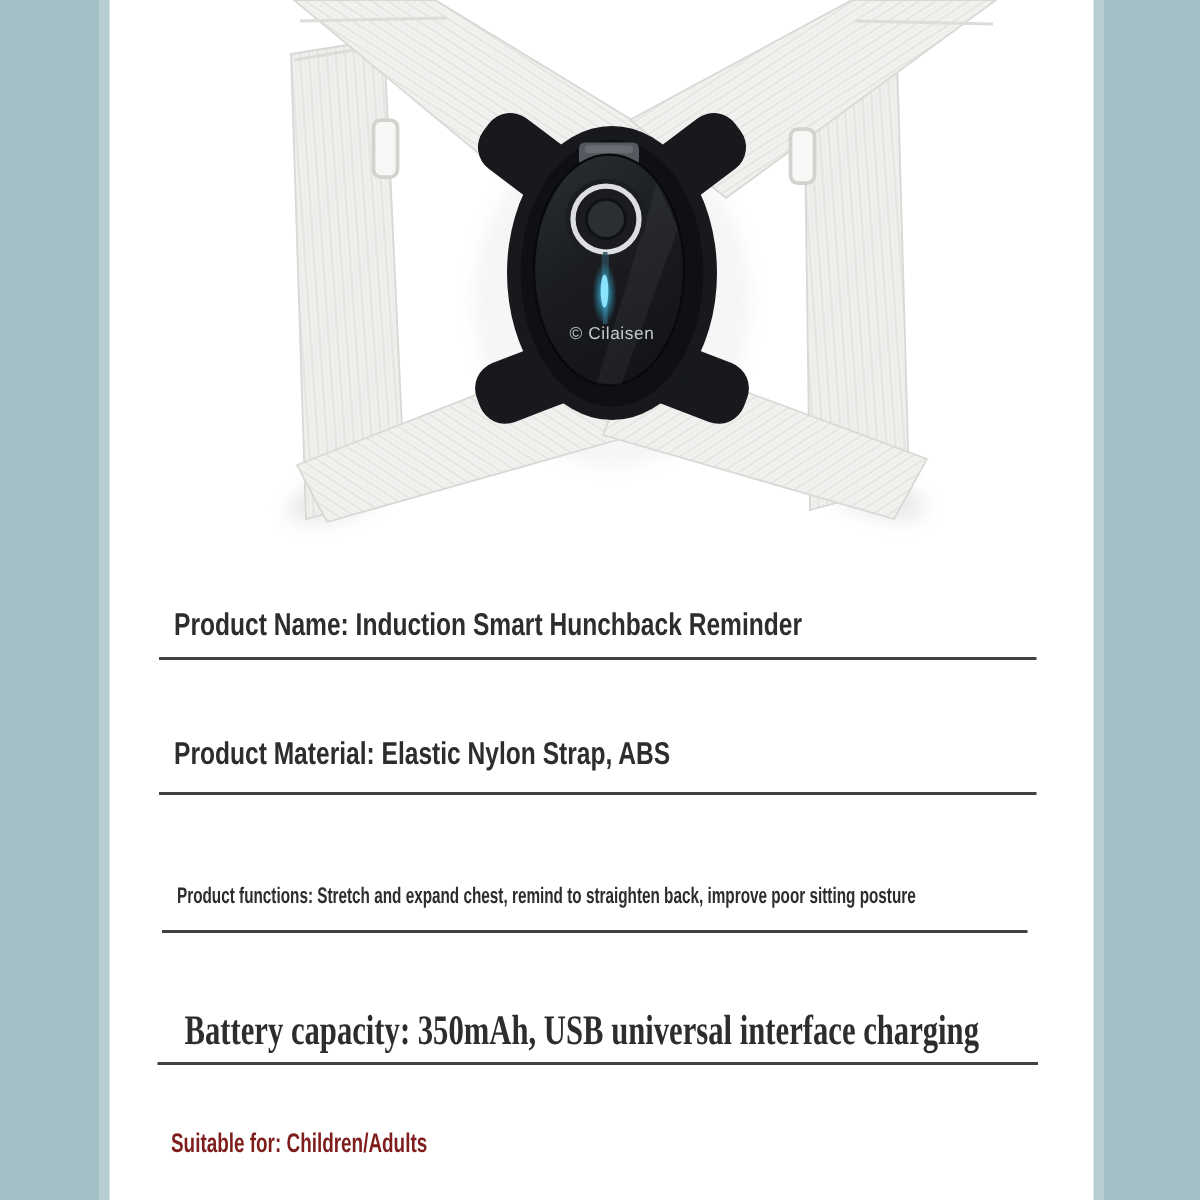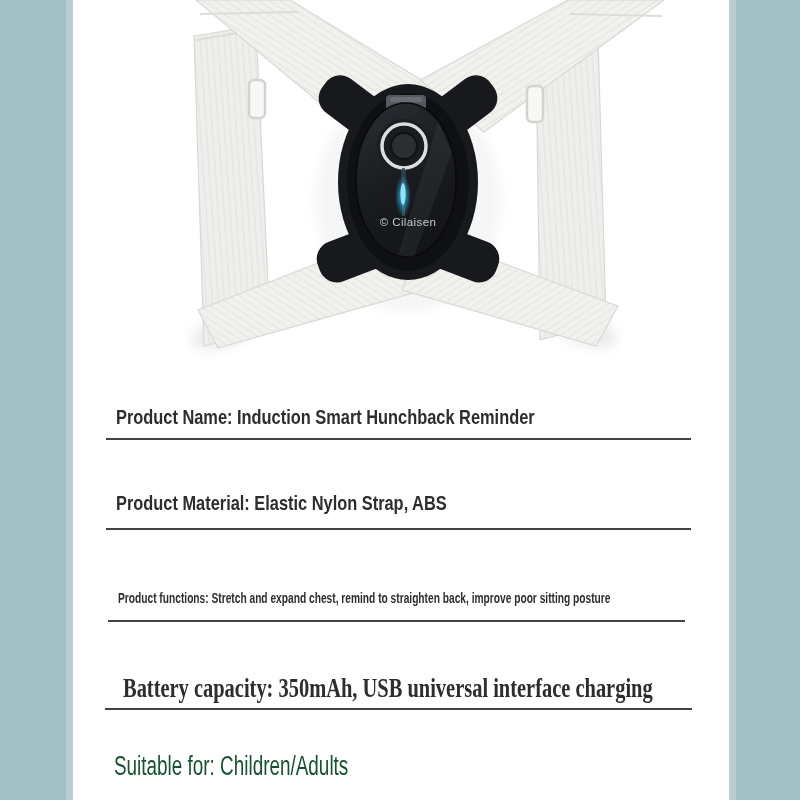--- a/index.html
+++ b/index.html
@@ -26,21 +26,21 @@
     display:inline-block;transform-origin:0 50%;
   }
   .row1{left:116px;top:406px;font-size:21px;font-weight:600;}
   .row1 .cond{transform:scaleX(0.78);}
   .row2{left:116px;top:492px;font-size:21px;font-weight:600;text-align:right;}
   .row2 .cond{transform:scaleX(0.78);}
   .row3{left:118px;top:590px;font-size:15px;font-weight:600;}
   .row3 .cond{transform:scaleX(0.68);}
   .row4{left:123px;top:674px;font-size:28px;font-weight:600;font-family:Liberation Serif, serif;}
   .row4 .cond{transform:scaleX(0.73);}
-  .row5{left:114px;top:753px;font-size:27px;font-weight:400;color:#14532d;}
+  .row5{left:114px;top:753px;font-size:18px;font-weight:700;color:#7f1d1d;}
   .row5 .cond{transform:scaleX(0.70);}
 
   .underline{
     position:absolute;height:2px;background:#424242;
   }
   .u1{left:106px;top:438px;width:585px;}
   .u2{left:106px;top:528px;width:585px;}
   .u3{left:108px;top:620px;width:577px;}
   .u4{left:105px;top:708px;width:587px;}
 </style>

